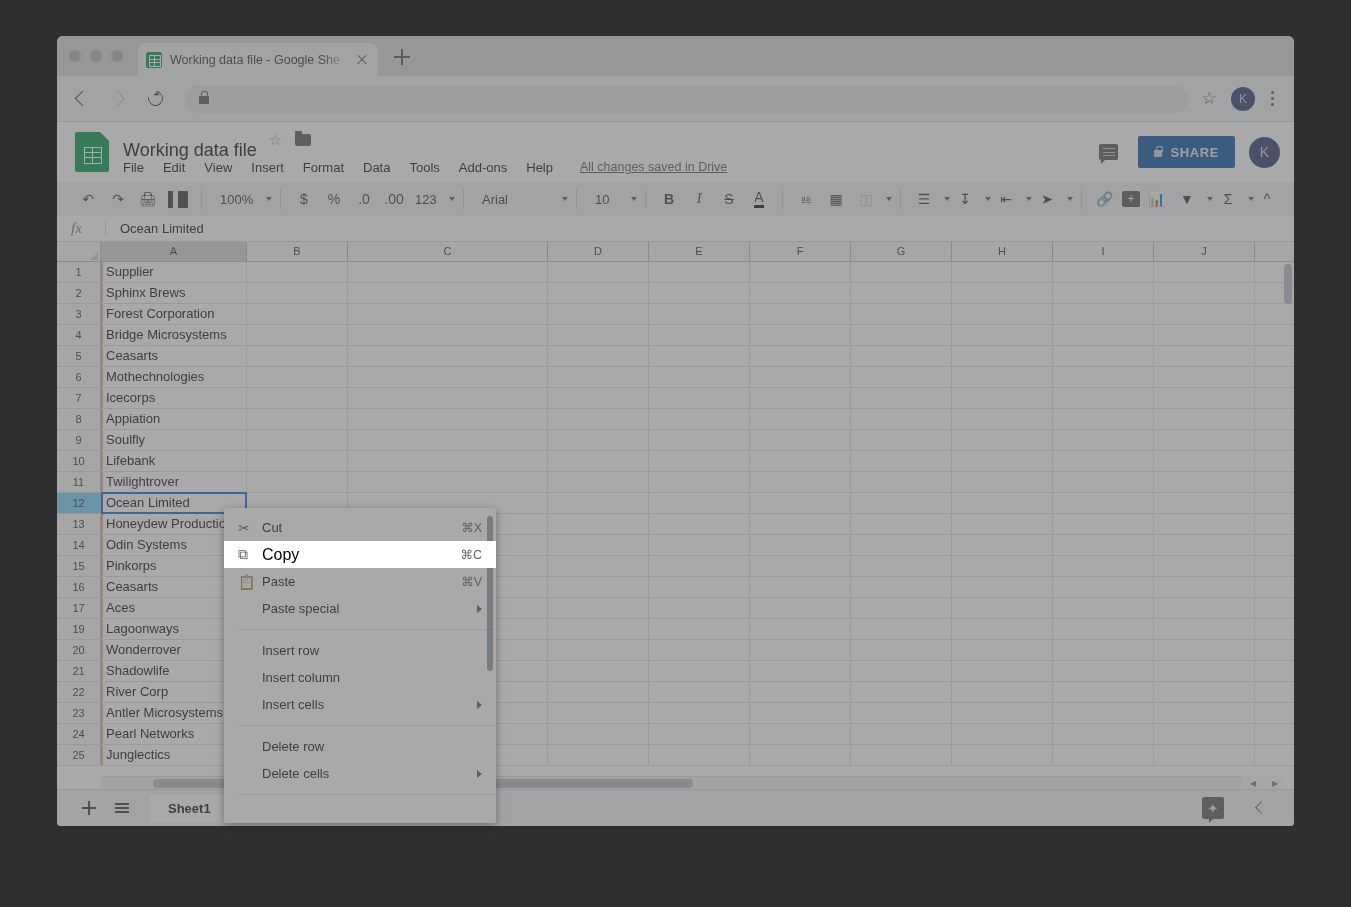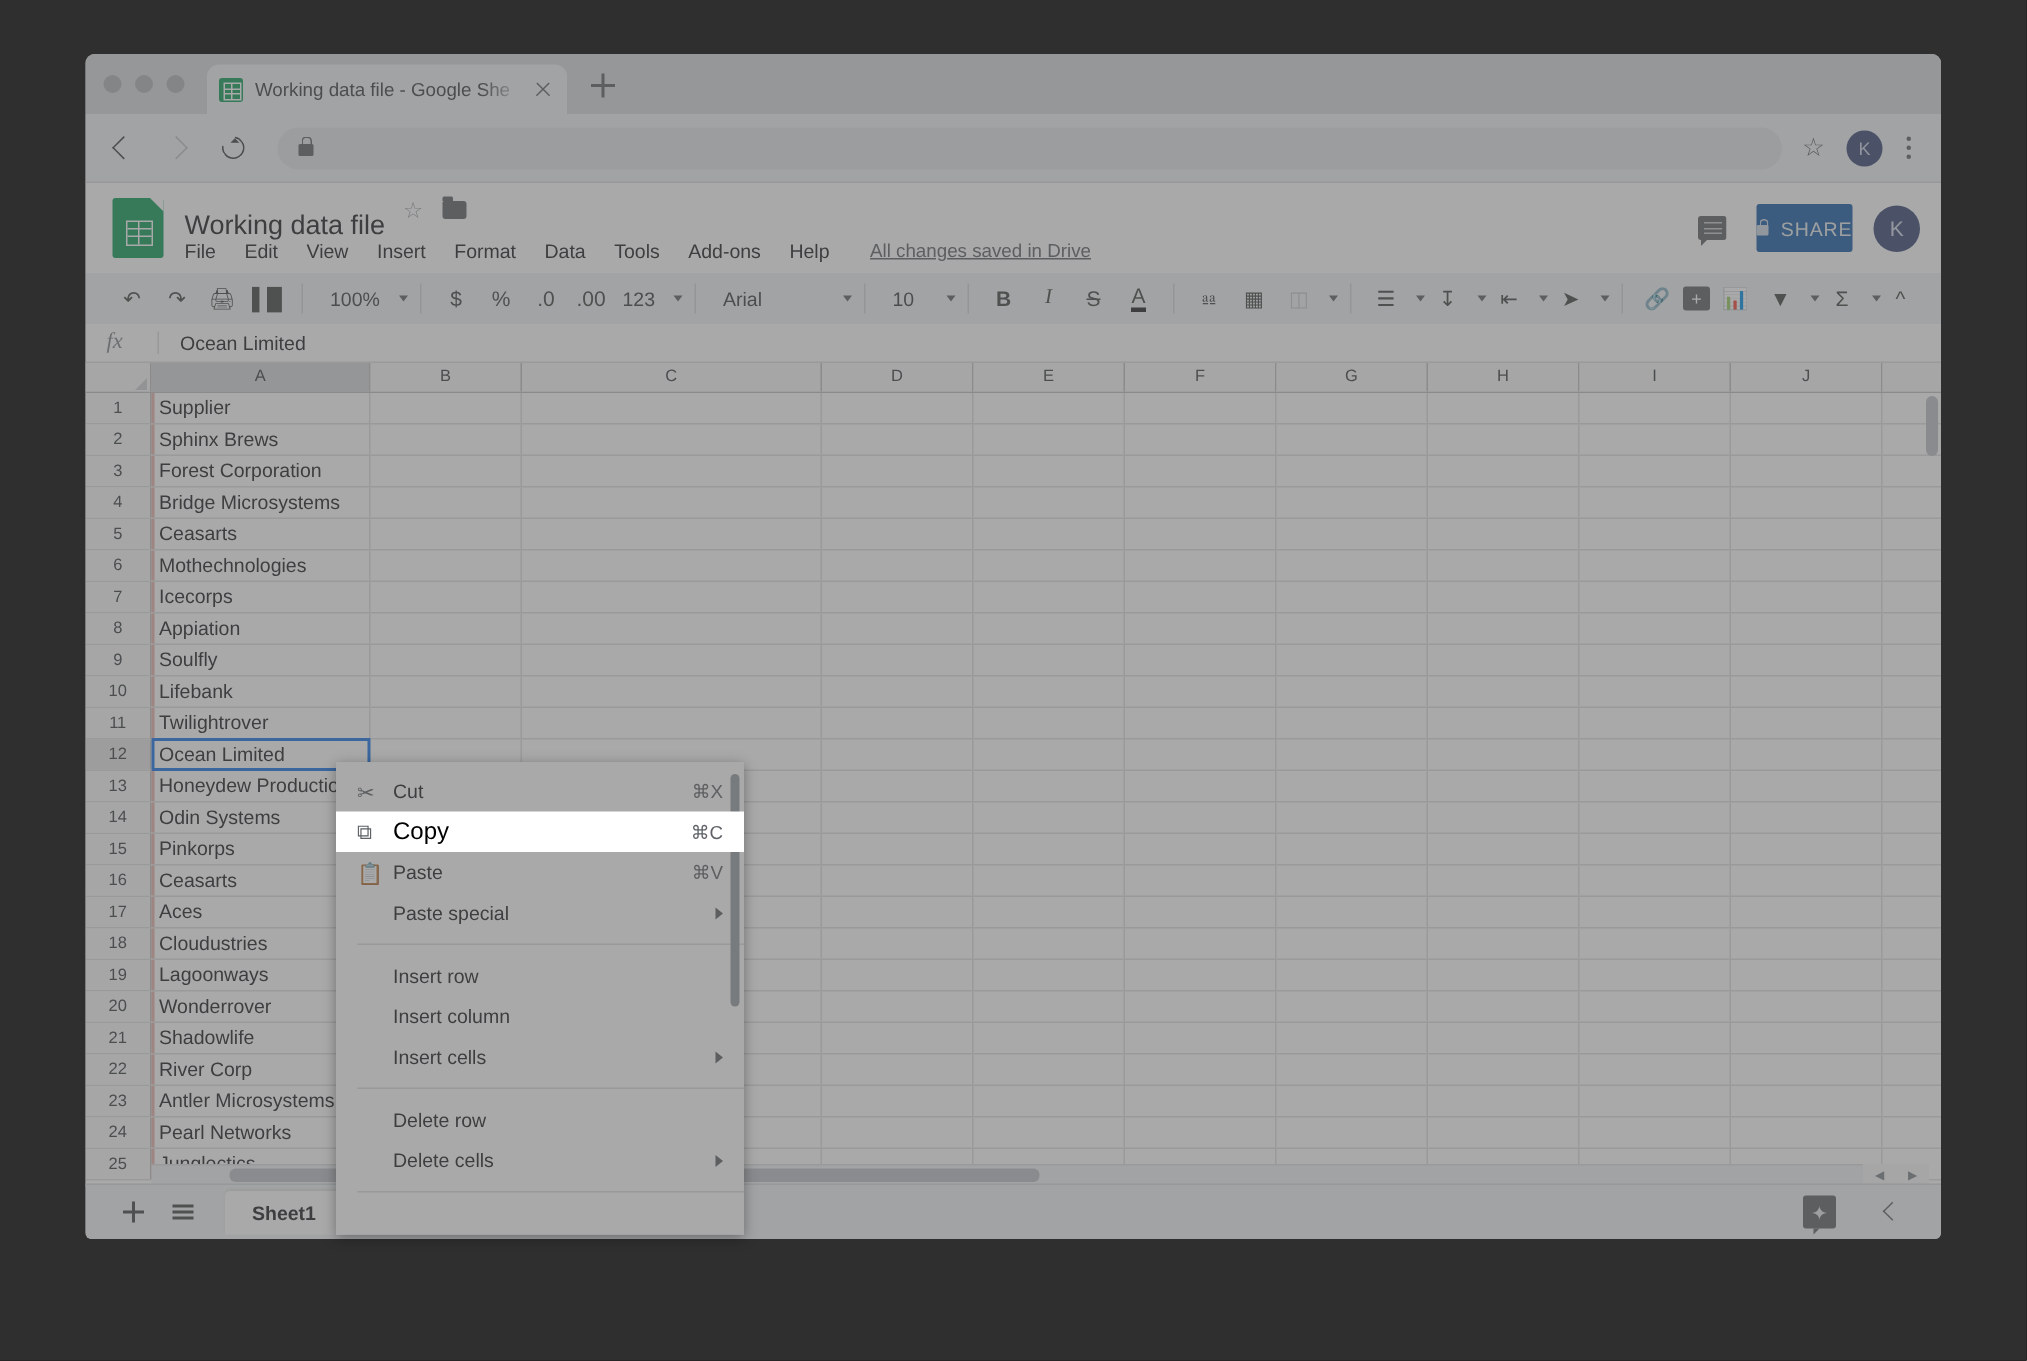--- a/index.html
+++ b/index.html
@@ -335,25 +335,25 @@
     border-width: 4px 4px 0 0;
     border-style: solid;
     border-color: #5f6368 transparent transparent transparent;
   }
   #sharebtn {
     height: 32px;
     background: #1a5fa8;
     border-radius: 2px;
     color: #e8eaed;
     font-size: 13px;
-    font-weight: normal;
+    font-weight: bold;
     letter-spacing: 0.6px;
     display: flex;
     align-items: center;
-    padding: 0 0;
+    padding: 0 16px;
     margin-right: 14px;
   }
   #sharebtn .slock {
     width: 8px; height: 7px;
     background: #cfd8e6;
     border-radius: 1px;
     position: relative;
     margin-right: 8px;
     margin-top: 2px;
   }
@@ -498,21 +498,21 @@
   }
   .rowhdr {
     width: 44px; flex: 0 0 44px;
     background: #f8f9fa;
     border-right: 1px solid #c0c0c0;
     font-size: 11px;
     color: #3c4043;
     text-align: center;
     line-height: 20px;
   }
-  .rowhdr.sel { background: #e5e5e5; }
+  .rowhdr.sel { background: #7dd3fc; }
   .cell {
     border-right: 1px solid #e0e0e0;
     font-size: 13px;
     color: #202124;
     line-height: 20px;
     padding-left: 4px;
     overflow: hidden;
     white-space: nowrap;
     flex: 0 0 auto;
   }
@@ -1121,34 +1121,20 @@
             <div class="cell" style="flex-basis: 101px;"></div>
             <div class="cell" style="flex-basis: 101px;"></div>
             <div class="cell" style="flex-basis: 101px;"></div>
             <div class="cell" style="flex-basis: 101px;"></div>
             <div class="cell" style="flex-basis: 101px;"></div>
             <div class="cell" style="flex-basis: 101px;"></div>
             <div class="cell" style="flex-basis: 101px;"></div>
             <div class="cell" style="flex-basis: 60px;"></div>
           </div>
           <div class="row">
-            <div class="rowhdr">18</div>
-            <div class="cell colA" style="flex-basis: 146px;">Cloudustries</div>
-            <div class="cell" style="flex-basis: 101px;"></div>
-            <div class="cell" style="flex-basis: 200px;"></div>
-            <div class="cell" style="flex-basis: 101px;"></div>
-            <div class="cell" style="flex-basis: 101px;"></div>
-            <div class="cell" style="flex-basis: 101px;"></div>
-            <div class="cell" style="flex-basis: 101px;"></div>
-            <div class="cell" style="flex-basis: 101px;"></div>
-            <div class="cell" style="flex-basis: 101px;"></div>
-            <div class="cell" style="flex-basis: 101px;"></div>
-            <div class="cell" style="flex-basis: 60px;"></div>
-          </div>
-          <div class="row">
             <div class="rowhdr">19</div>
             <div class="cell colA" style="flex-basis: 146px;">Lagoonways</div>
             <div class="cell" style="flex-basis: 101px;"></div>
             <div class="cell" style="flex-basis: 200px;"></div>
             <div class="cell" style="flex-basis: 101px;"></div>
             <div class="cell" style="flex-basis: 101px;"></div>
             <div class="cell" style="flex-basis: 101px;"></div>
             <div class="cell" style="flex-basis: 101px;"></div>
             <div class="cell" style="flex-basis: 101px;"></div>
             <div class="cell" style="flex-basis: 101px;"></div>

